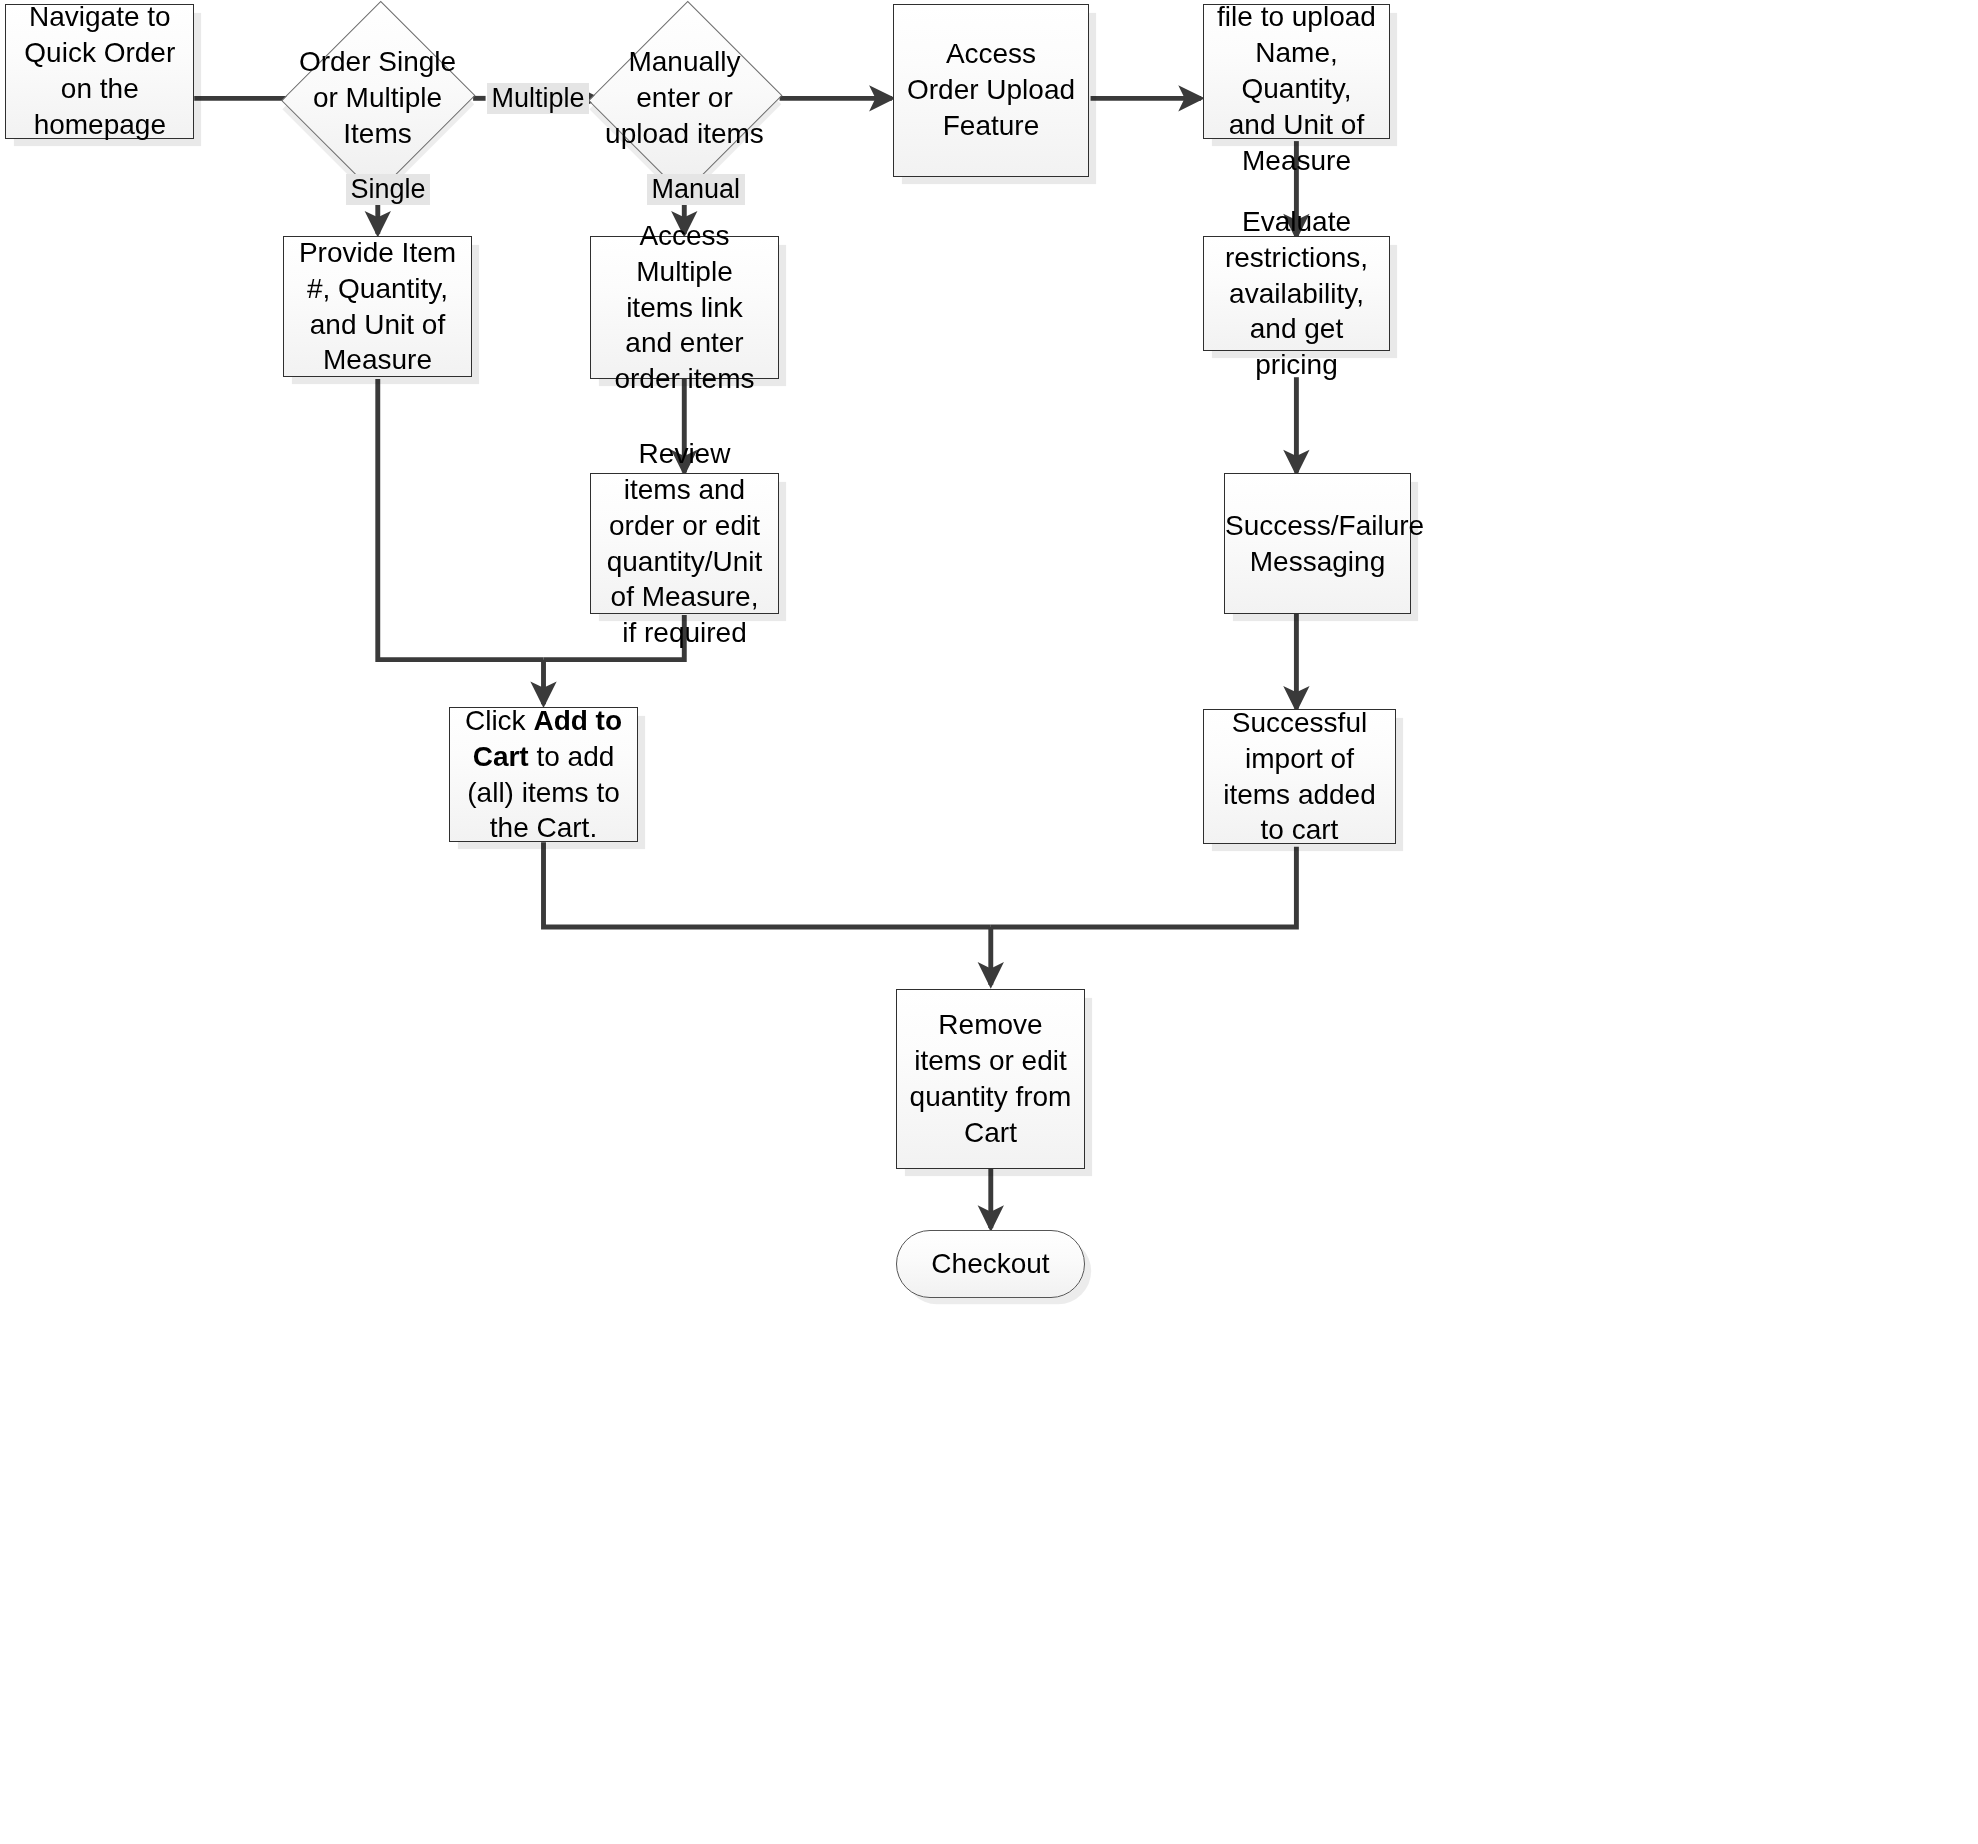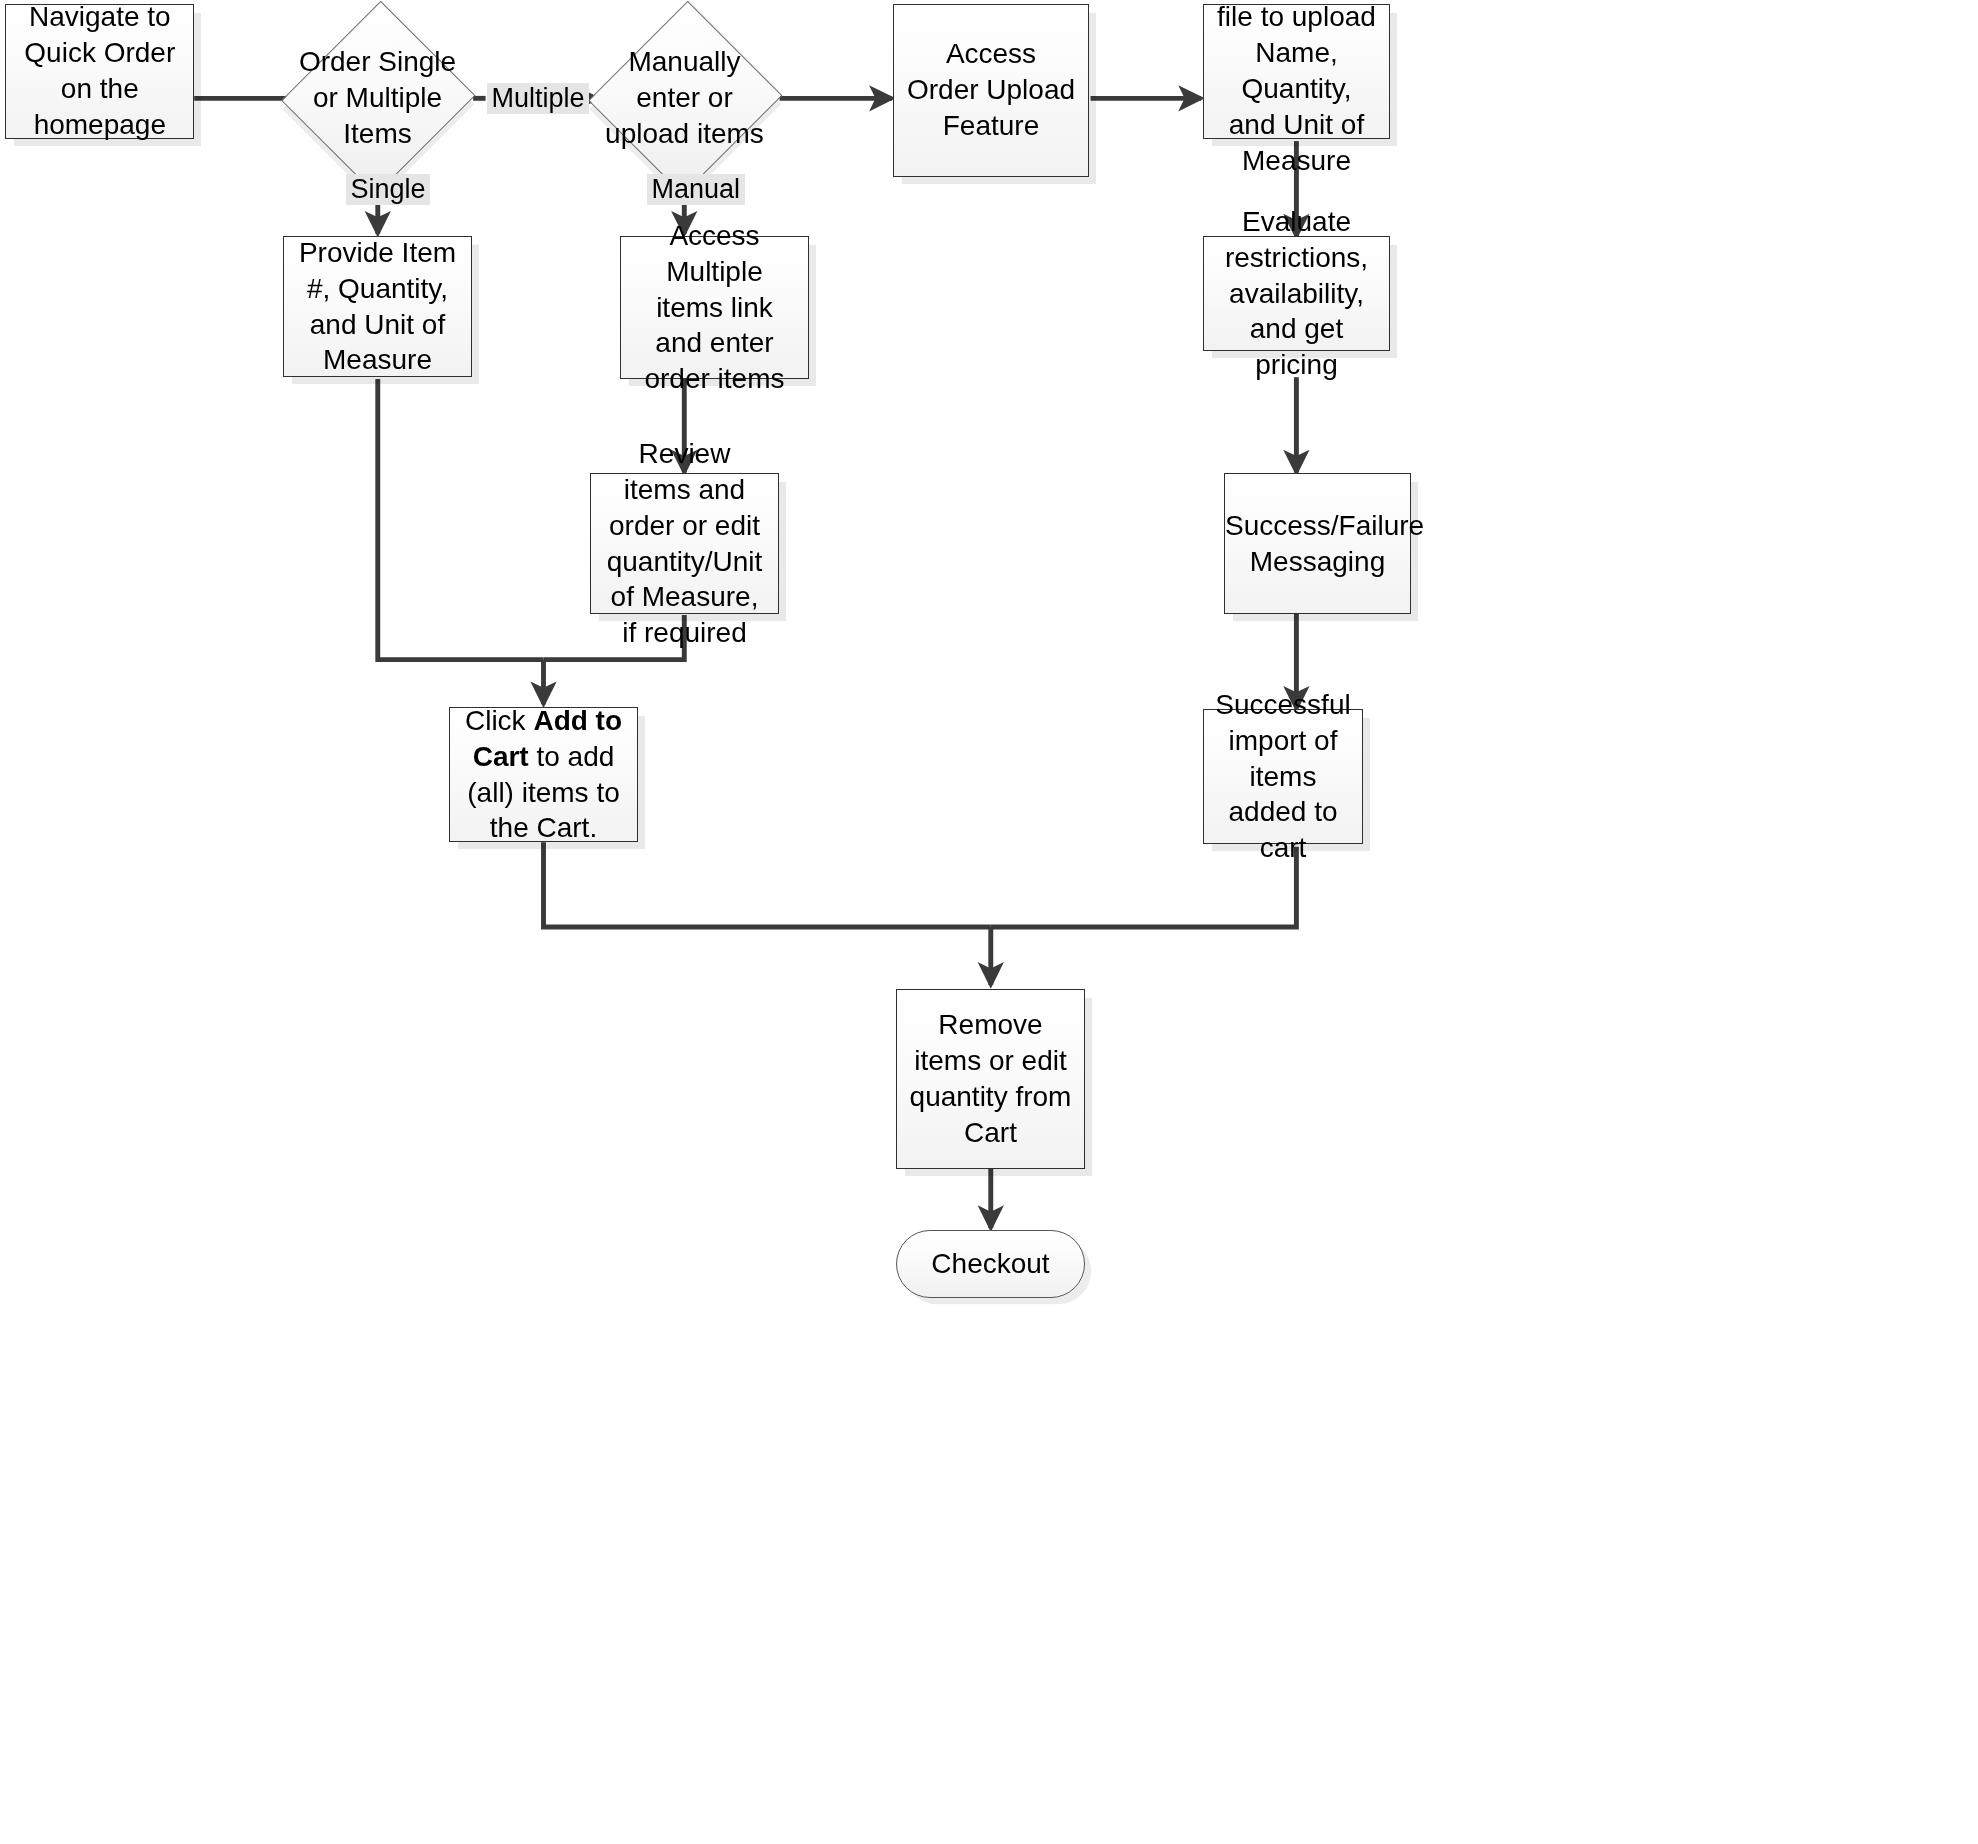--- a/index.html
+++ b/index.html
@@ -167,41 +167,41 @@
   </div>
 
   <div class="node process" style="left:1203px; top:3.6px; width:187px; height:135px;">
     <span class="txt">Select Excel file to upload Name, Quantity, and Unit of Measure</span>
   </div>
 
   <div class="node process" style="left:283px; top:236px; width:189px; height:141px;">
     <span class="txt">Provide Item #, Quantity, and Unit of Measure</span>
   </div>
 
-  <div class="node process" style="left:620px; top:236px; width:189px; height:143px;">
+  <div class="node process" style="left:590px; top:236px; width:189px; height:143px;">
     <span class="txt">Access Multiple items link and enter order items</span>
   </div>
 
   <div class="node process" style="left:1203px; top:236px; width:187px; height:115px;">
     <span class="txt">Evaluate restrictions, availability, and get pricing</span>
   </div>
 
   <div class="node process" style="left:590px; top:473px; width:189px; height:141px;">
     <span class="txt">Review items and order or edit quantity/Unit of Measure, if required</span>
   </div>
 
   <div class="node process" style="left:1203px; top:473px; width:187px; height:141px;margin-left:21px;">
     <span class="txt">Success/Failure Messaging</span>
   </div>
 
   <div class="node process" style="left:449px; top:707px; width:189px; height:135px;">
     <span class="txt"><span>Click </span><span class="bold">Add to Cart</span><span> to add (all) items to the Cart.</span></span>
   </div>
 
-  <div class="node process" style="left:1203px; top:709px; width:160px; height:135px;">
+  <div class="node process" style="left:1203px; top:709px; width:193px; height:135px;">
     <span class="txt">Successful import of items added to cart</span>
   </div>
 
   <div class="node process" style="left:896px; top:989px; width:189px; height:180px;">
     <span class="txt">Remove items or edit quantity from Cart</span>
   </div>
 
   <div class="node terminator" style="left:896px; top:1230px; width:189px; height:68px;">
     <span class="txt">Checkout</span>
   </div>

